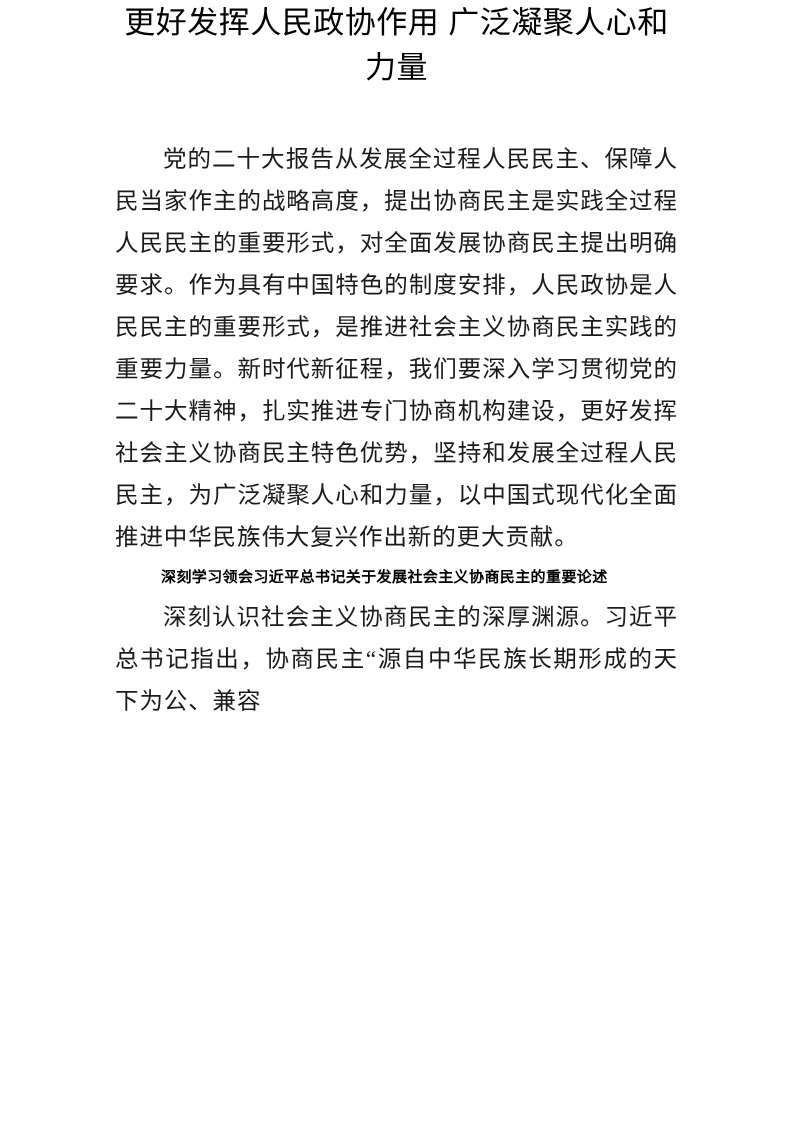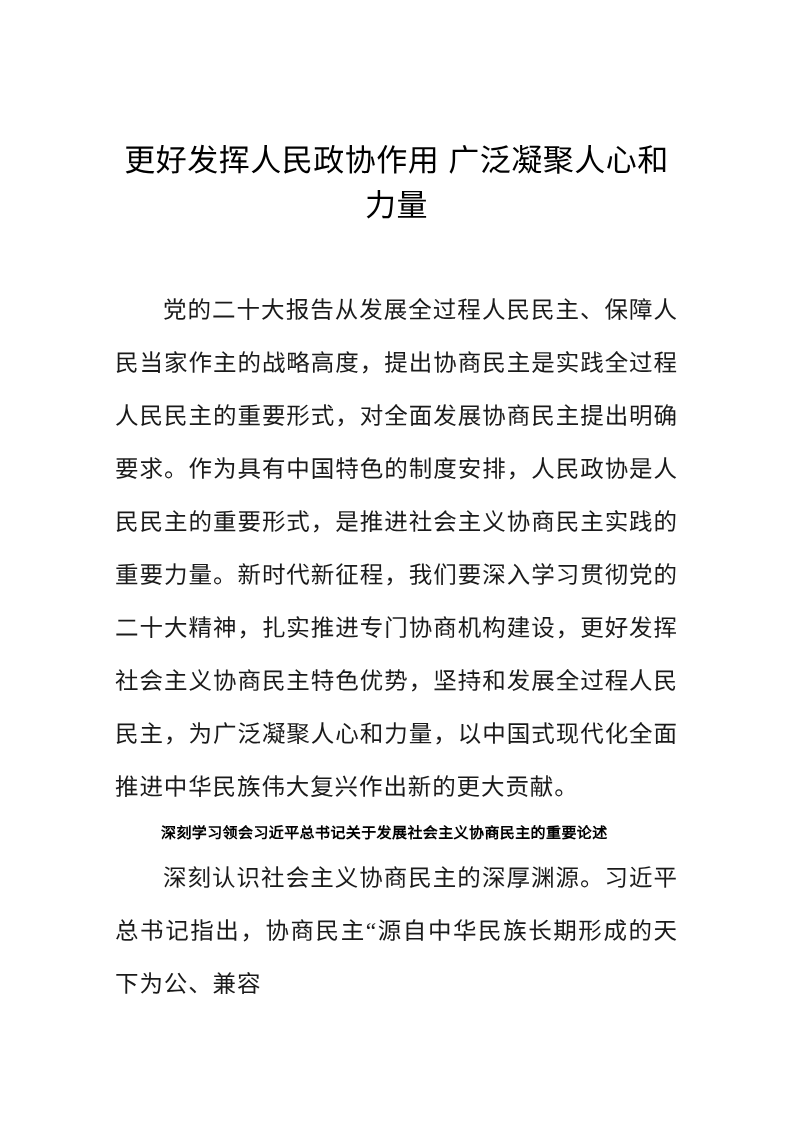--- a/index.html
+++ b/index.html
@@ -23,29 +23,28 @@
     top: 0;
     width: 563px;
   }
   .doc-title {
     font-family: "Liberation Sans", "DejaVu Sans", sans-serif;
     font-weight: 400;
     font-size: 31px;
     line-height: 45px;
     color: #000000;
     text-align: center;
-    margin: 8px;
-    padding-top: 130px;
+    margin: 0;
     letter-spacing: 0.5px;
     white-space: normal;
   }
   .body-para {
     font-family: "Liberation Serif", "DejaVu Serif", serif;
     font-size: 23.5px;
-    line-height: 53px;
+    line-height: 42px;
     color: #1a1a1a;
     text-align: justify;
     text-justify: inter-character;
     margin: 0;
     text-indent: 48px;
     letter-spacing: 0.9px;
   }
   .section-heading {
     font-family: "Liberation Sans", "DejaVu Sans", sans-serif;
     font-weight: 700;

